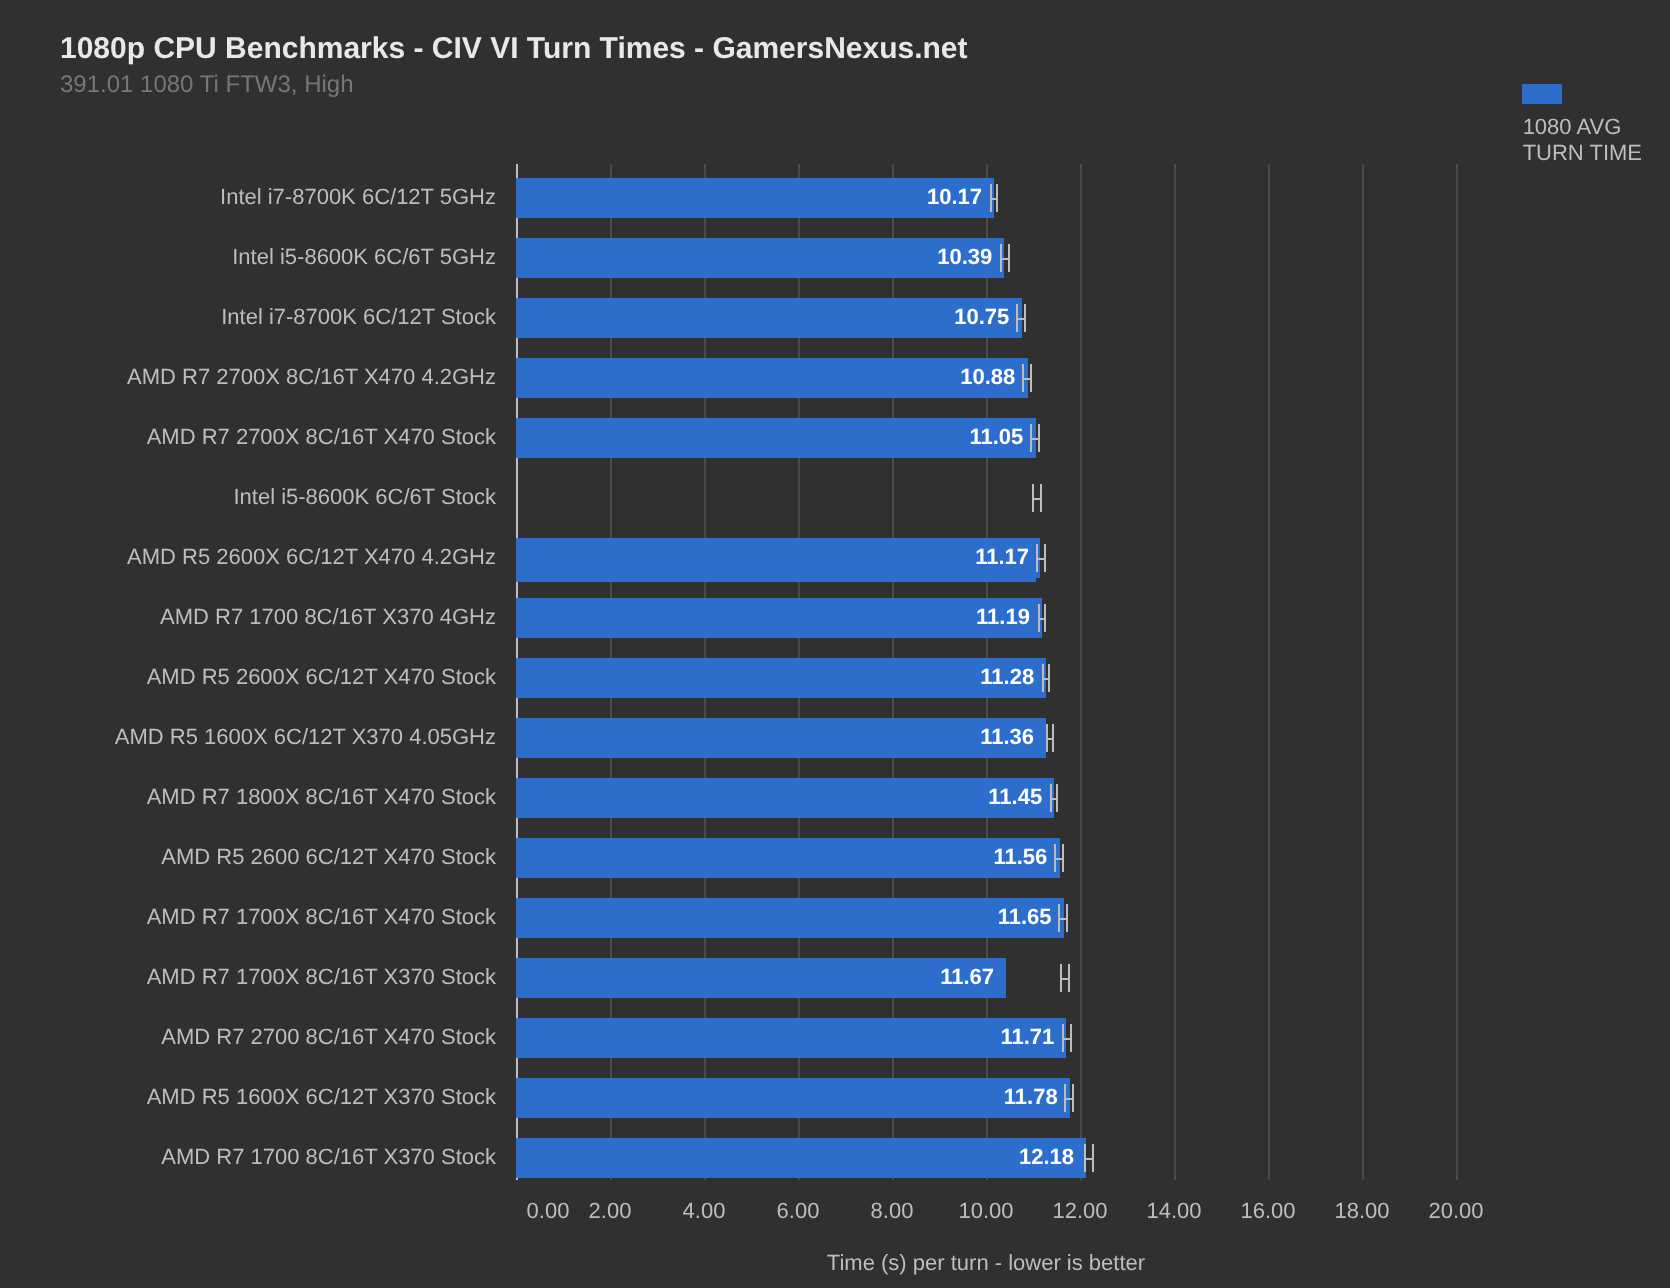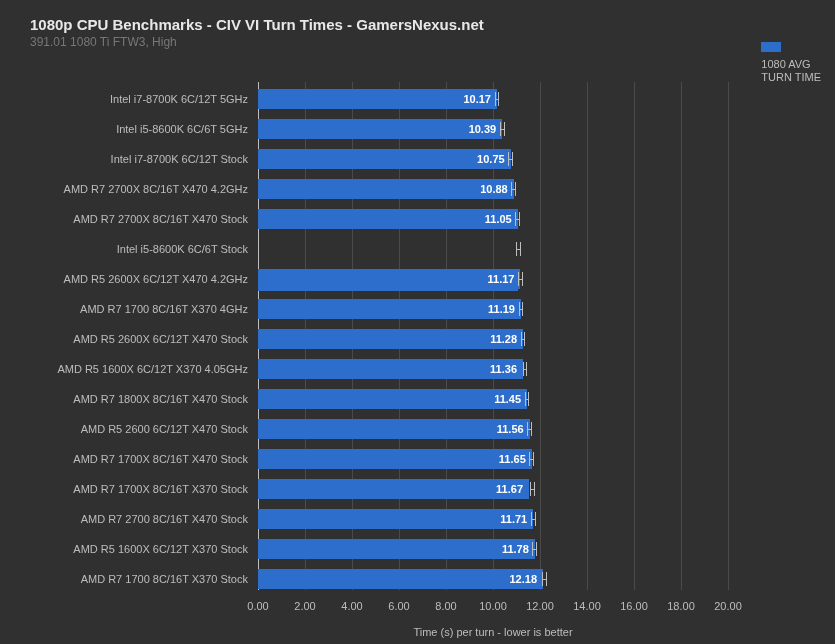--- a/index.html
+++ b/index.html
@@ -246,21 +246,21 @@
       </div>
       <div class="bar-row">
         <div class="cat-label">AMD R7 1700X 8C/16T X470 Stock</div>
         <div class="bar" style="width: 273.775px; background: rgb(45, 110, 204);">
           <span class="value">11.65</span>
         </div>
         <div class="err" style="left: 271.425px; width: 4.7px;"></div>
       </div>
       <div class="bar-row">
         <div class="cat-label">AMD R7 1700X 8C/16T X370 Stock</div>
-        <div class="bar" style="width: 271px; background: rgb(45, 110, 204);">
+        <div class="bar" style="width: 245px; background: rgb(45, 110, 204);">
           <span class="value">11.67</span>
         </div>
         <div class="err" style="left: 271.895px; width: 4.7px;"></div>
       </div>
       <div class="bar-row">
         <div class="cat-label">AMD R7 2700 8C/16T X470 Stock</div>
         <div class="bar" style="width: 275.185px; background: rgb(45, 110, 204);">
           <span class="value">11.71</span>
         </div>
         <div class="err" style="left: 272.835px; width: 4.7px;"></div>
@@ -274,21 +274,21 @@
       </div>
       <div class="bar-row">
         <div class="cat-label">AMD R7 1700 8C/16T X370 Stock</div>
         <div class="bar" style="width: 285px; background: rgb(45, 110, 204);">
           <span class="value">12.18</span>
         </div>
         <div class="err" style="left: 283.88px; width: 4.7px;"></div>
       </div>
     </div>
   <div id="ticklabels">
-      <div class="tick-label" style="left: 0px;">0.00</div>
+      <div class="tick-label" style="left: 16px;">0.00</div>
       <div class="tick-label" style="left: 47px;">2.00</div>
       <div class="tick-label" style="left: 94px;">4.00</div>
       <div class="tick-label" style="left: 141px;">6.00</div>
       <div class="tick-label" style="left: 188px;">8.00</div>
       <div class="tick-label" style="left: 235px;">10.00</div>
       <div class="tick-label" style="left: 282px;">12.00</div>
       <div class="tick-label" style="left: 329px;">14.00</div>
       <div class="tick-label" style="left: 376px;">16.00</div>
       <div class="tick-label" style="left: 423px;">18.00</div>
       <div class="tick-label" style="left: 470px;">20.00</div>

